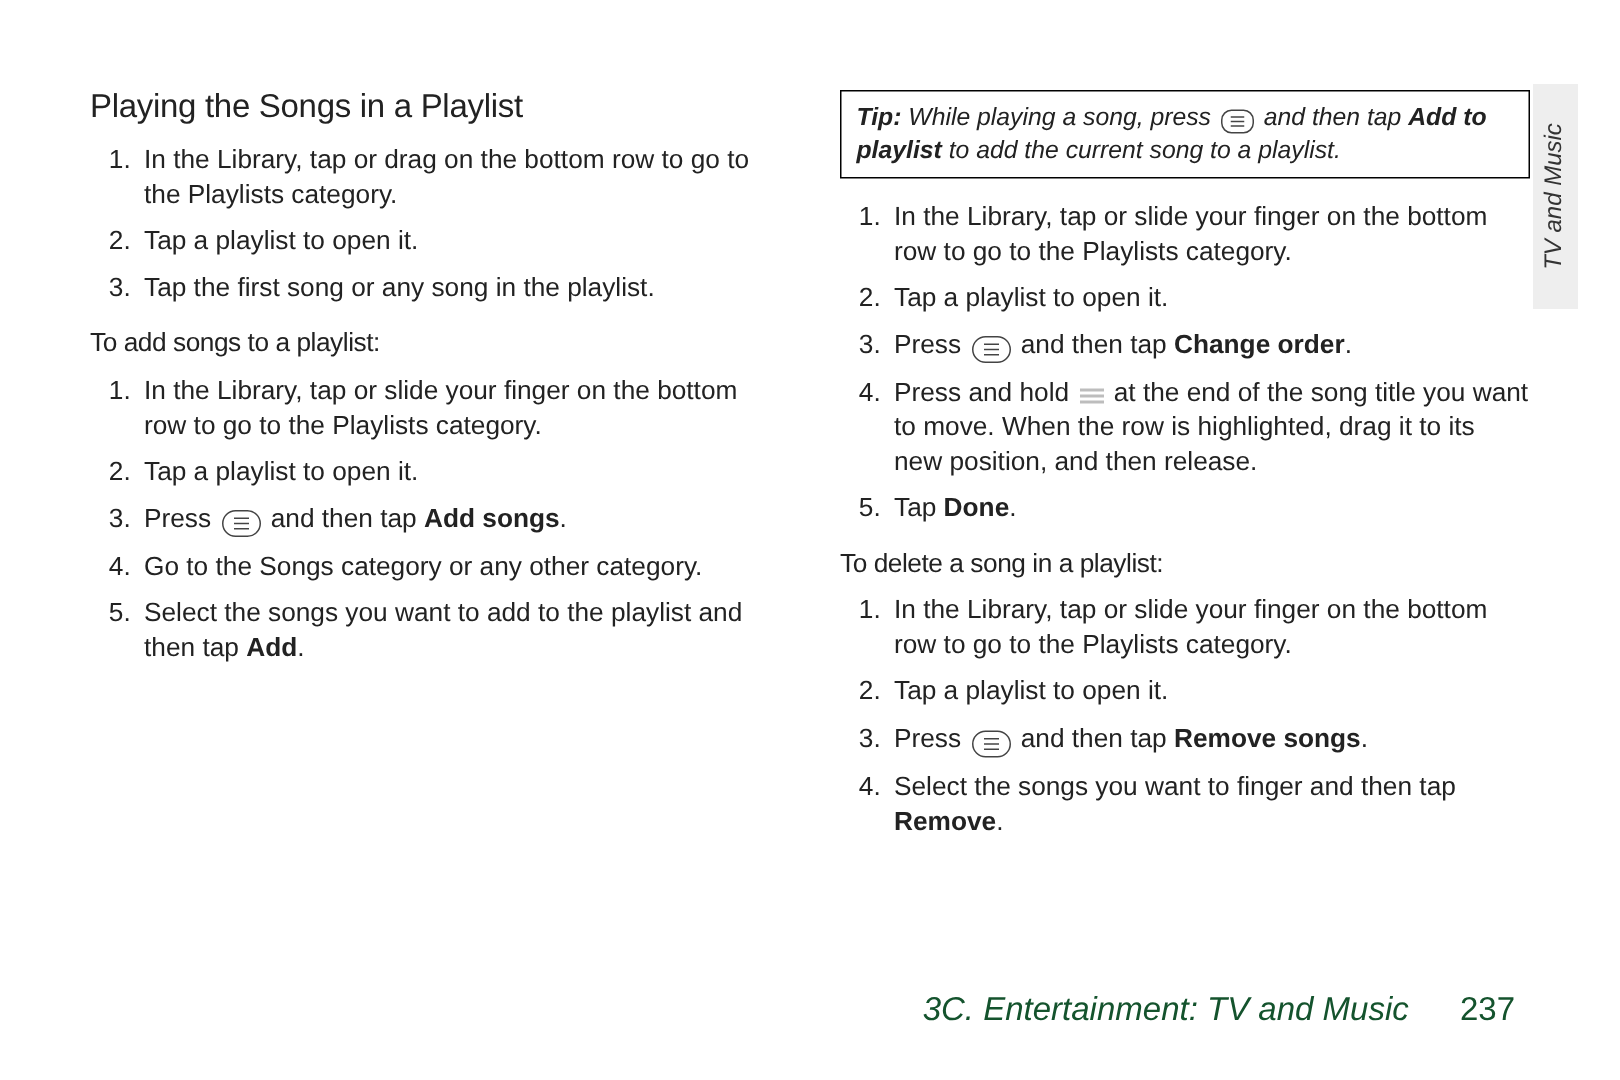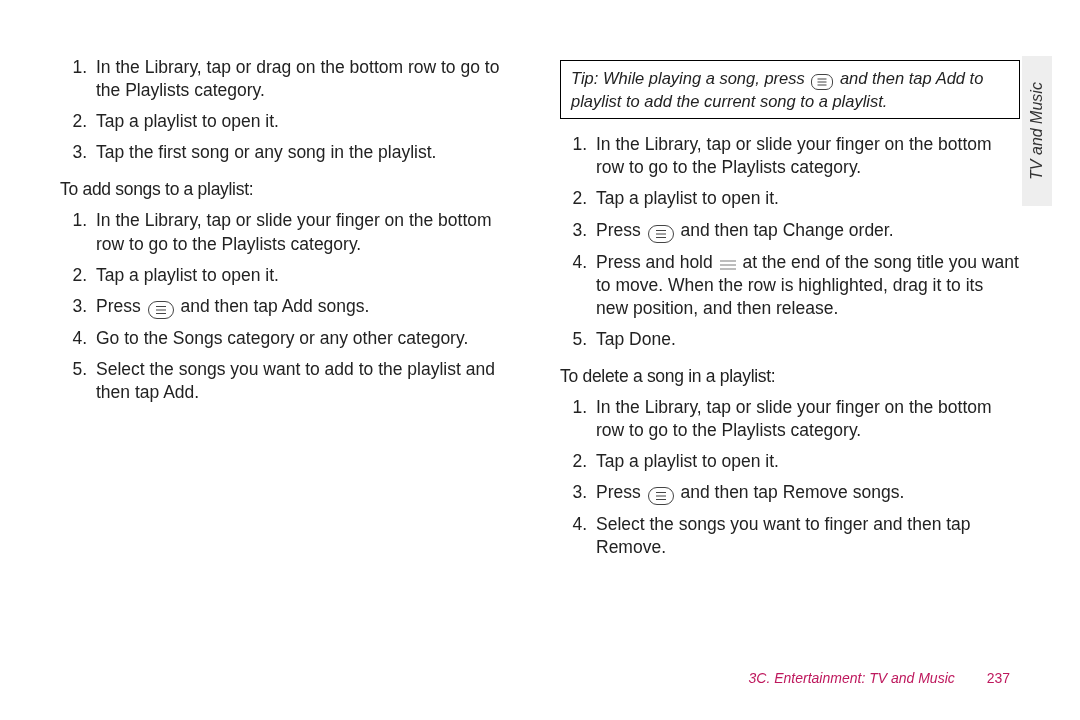--- a/index.html
+++ b/index.html
@@ -54,21 +54,21 @@
   .tip {
     border: 1px solid #000;
     padding: 6px 10px;
     margin: 4px 0 14px 0;
     font-size: 16.5px;
     line-height: 1.35;
   }
   .tip .italic {
     font-style: italic;
   }
-  .b { font-weight: normal; }
+  .b { font-weight: bold; }
   .menu-btn {
     display: inline-flex;
     align-items: center;
     justify-content: center;
     width: 24px;
     height: 16px;
     border: 1px solid #444;
     border-radius: 9px;
     vertical-align: -3px;
     margin: 0 2px;
@@ -111,34 +111,35 @@
   }
   .side-tab .label {
     transform: rotate(-90deg);
     white-space: nowrap;
   }
   .footer {
     position: absolute;
     bottom: 34px;
     right: 70px;
     font-style: italic;
-    font-size: 14px;
-    color: #be185d;
+    font-size: 22px;
+    color: #14532d;
   }
   .footer .pagenum {
     font-style: normal;
     margin-left: 28px;
   }
 </style>
 </head>
 <body>
 
 <div class="page">
 
   <div class="col">
+    <h2 class="section">Playing the Songs in a Playlist</h2>
     <ol>
       <li>In the Library, tap or drag on the bottom row to go to the Playlists category.</li>
       <li>Tap a playlist to open it.</li>
       <li>Tap the first song or any song in the playlist.</li>
     </ol>
 
 
     <div class="subhead">To add songs to a playlist:</div>
     <ol>
       <li>In the Library, tap or slide your finger on the bottom row to go to the Playlists category.</li>

